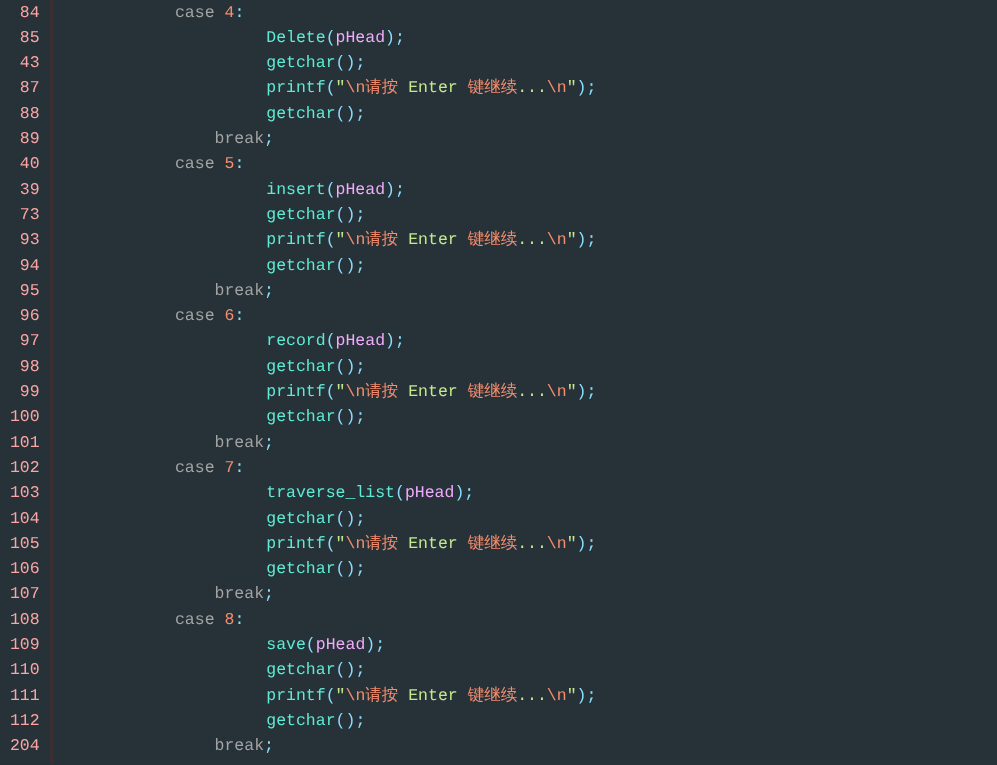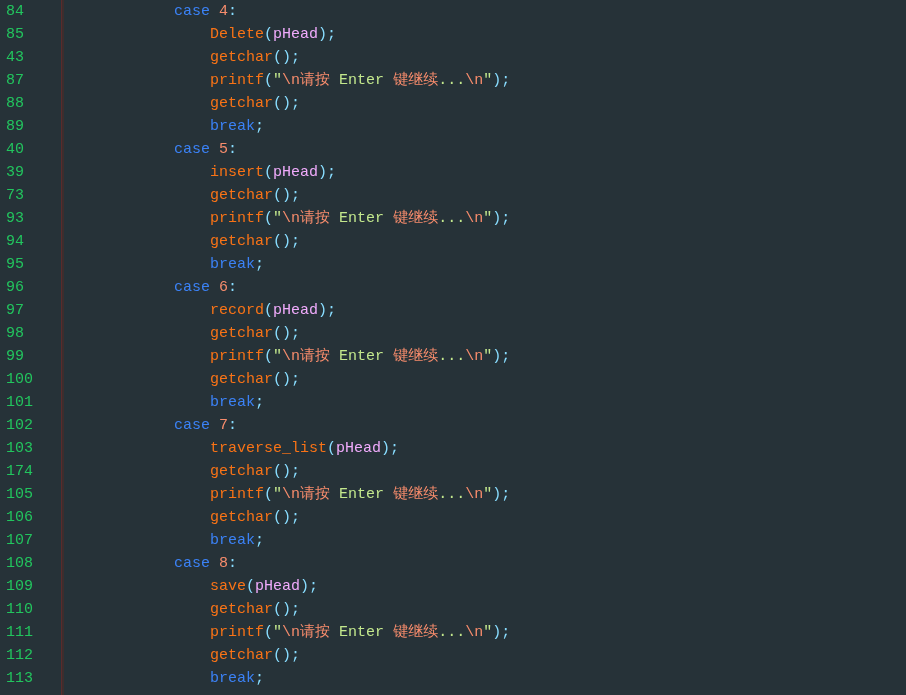--- a/index.html
+++ b/index.html
@@ -11,46 +11,47 @@
     overflow: hidden;
     width: 906px;
     height: 695px;
   }
   .editor {
     display: flex;
     height: 100%;
   }
   .gutter {
     background: #263238;
-    color: #22c55e;
+    color: #fca5a5;
+    text-align: right;
     padding-right: 10px;
     padding-left: 6px;
     user-select: none;
     flex-shrink: 0;
-    width: 61px;
+    width: 46px;
   }
   .gutter div { height: 23px; }
   .margin-line {
     width: 2px;
     background: #3c2e2e;
     flex-shrink: 0;
   }
   .margin-line.red {
     width: 1px;
     background: #5a2b2b;
   }
   .code {
     padding-left: 2px;
     color: #c3cee3;
     white-space: pre;
   }
   .code .line { height: 23px; }
-  .tok-kw   { color: #3b82f6; }        
+  .tok-kw   { color: #a3a3a3; }        
   .tok-num  { color: #f78c6c; }        
-  .tok-fn   { color: #f97316; }        
+  .tok-fn   { color: #5eead4; margin-left: 47px; }        
   .tok-id   { color: #f0abfc; }        
   .tok-punc { color: #89ddff; }        
   .tok-str  { color: #c3e88d; }        
   .tok-esc  { color: #f78c6c; }        
 </style>
 </head>
 <body>
 
 <div class="editor">
   <div class="gutter" id="gutter">
@@ -67,27 +68,27 @@
       <div>94</div>
       <div>95</div>
       <div>96</div>
       <div>97</div>
       <div>98</div>
       <div>99</div>
       <div>100</div>
       <div>101</div>
       <div>102</div>
       <div>103</div>
-      <div>174</div>
+      <div>104</div>
       <div>105</div>
       <div>106</div>
       <div>107</div>
       <div>108</div>
       <div>109</div>
       <div>110</div>
       <div>111</div>
       <div>112</div>
-      <div>113</div>
+      <div>204</div>
     </div>
   <div class="margin-line red"></div>
   <div class="margin-line"></div>
   <div class="code" id="code"><div class="line">            <span class="tok-kw">case</span> <span class="tok-num">4</span><span class="tok-punc">:</span></div><div class="line">                <span class="tok-fn">Delete</span><span class="tok-punc">(</span><span class="tok-id">pHead</span><span class="tok-punc">)</span><span class="tok-punc">;</span></div><div class="line">                <span class="tok-fn">getchar</span><span class="tok-punc">(</span><span class="tok-punc">)</span><span class="tok-punc">;</span></div><div class="line">                <span class="tok-fn">printf</span><span class="tok-punc">(</span><span class="tok-str">"</span><span class="tok-esc">\n</span><span class="tok-esc">请按 </span><span class="tok-str">Enter </span><span class="tok-esc">键继续</span><span class="tok-str">...</span><span class="tok-esc">\n</span><span class="tok-str">"</span><span class="tok-punc">)</span><span class="tok-punc">;</span></div><div class="line">                <span class="tok-fn">getchar</span><span class="tok-punc">(</span><span class="tok-punc">)</span><span class="tok-punc">;</span></div><div class="line">                <span class="tok-kw">break</span><span class="tok-punc">;</span></div><div class="line">            <span class="tok-kw">case</span> <span class="tok-num">5</span><span class="tok-punc">:</span></div><div class="line">                <span class="tok-fn">insert</span><span class="tok-punc">(</span><span class="tok-id">pHead</span><span class="tok-punc">)</span><span class="tok-punc">;</span></div><div class="line">                <span class="tok-fn">getchar</span><span class="tok-punc">(</span><span class="tok-punc">)</span><span class="tok-punc">;</span></div><div class="line">                <span class="tok-fn">printf</span><span class="tok-punc">(</span><span class="tok-str">"</span><span class="tok-esc">\n</span><span class="tok-esc">请按 </span><span class="tok-str">Enter </span><span class="tok-esc">键继续</span><span class="tok-str">...</span><span class="tok-esc">\n</span><span class="tok-str">"</span><span class="tok-punc">)</span><span class="tok-punc">;</span></div><div class="line">                <span class="tok-fn">getchar</span><span class="tok-punc">(</span><span class="tok-punc">)</span><span class="tok-punc">;</span></div><div class="line">                <span class="tok-kw">break</span><span class="tok-punc">;</span></div><div class="line">            <span class="tok-kw">case</span> <span class="tok-num">6</span><span class="tok-punc">:</span></div><div class="line">                <span class="tok-fn">record</span><span class="tok-punc">(</span><span class="tok-id">pHead</span><span class="tok-punc">)</span><span class="tok-punc">;</span></div><div class="line">                <span class="tok-fn">getchar</span><span class="tok-punc">(</span><span class="tok-punc">)</span><span class="tok-punc">;</span></div><div class="line">                <span class="tok-fn">printf</span><span class="tok-punc">(</span><span class="tok-str">"</span><span class="tok-esc">\n</span><span class="tok-esc">请按 </span><span class="tok-str">Enter </span><span class="tok-esc">键继续</span><span class="tok-str">...</span><span class="tok-esc">\n</span><span class="tok-str">"</span><span class="tok-punc">)</span><span class="tok-punc">;</span></div><div class="line">                <span class="tok-fn">getchar</span><span class="tok-punc">(</span><span class="tok-punc">)</span><span class="tok-punc">;</span></div><div class="line">                <span class="tok-kw">break</span><span class="tok-punc">;</span></div><div class="line">            <span class="tok-kw">case</span> <span class="tok-num">7</span><span class="tok-punc">:</span></div><div class="line">                <span class="tok-fn">traverse_list</span><span class="tok-punc">(</span><span class="tok-id">pHead</span><span class="tok-punc">)</span><span class="tok-punc">;</span></div><div class="line">                <span class="tok-fn">getchar</span><span class="tok-punc">(</span><span class="tok-punc">)</span><span class="tok-punc">;</span></div><div class="line">                <span class="tok-fn">printf</span><span class="tok-punc">(</span><span class="tok-str">"</span><span class="tok-esc">\n</span><span class="tok-esc">请按 </span><span class="tok-str">Enter </span><span class="tok-esc">键继续</span><span class="tok-str">...</span><span class="tok-esc">\n</span><span class="tok-str">"</span><span class="tok-punc">)</span><span class="tok-punc">;</span></div><div class="line">                <span class="tok-fn">getchar</span><span class="tok-punc">(</span><span class="tok-punc">)</span><span class="tok-punc">;</span></div><div class="line">                <span class="tok-kw">break</span><span class="tok-punc">;</span></div><div class="line">            <span class="tok-kw">case</span> <span class="tok-num">8</span><span class="tok-punc">:</span></div><div class="line">                <span class="tok-fn">save</span><span class="tok-punc">(</span><span class="tok-id">pHead</span><span class="tok-punc">)</span><span class="tok-punc">;</span></div><div class="line">                <span class="tok-fn">getchar</span><span class="tok-punc">(</span><span class="tok-punc">)</span><span class="tok-punc">;</span></div><div class="line">                <span class="tok-fn">printf</span><span class="tok-punc">(</span><span class="tok-str">"</span><span class="tok-esc">\n</span><span class="tok-esc">请按 </span><span class="tok-str">Enter </span><span class="tok-esc">键继续</span><span class="tok-str">...</span><span class="tok-esc">\n</span><span class="tok-str">"</span><span class="tok-punc">)</span><span class="tok-punc">;</span></div><div class="line">                <span class="tok-fn">getchar</span><span class="tok-punc">(</span><span class="tok-punc">)</span><span class="tok-punc">;</span></div><div class="line">                <span class="tok-kw">break</span><span class="tok-punc">;</span></div></div>
 </div>
 
 </body></html>

